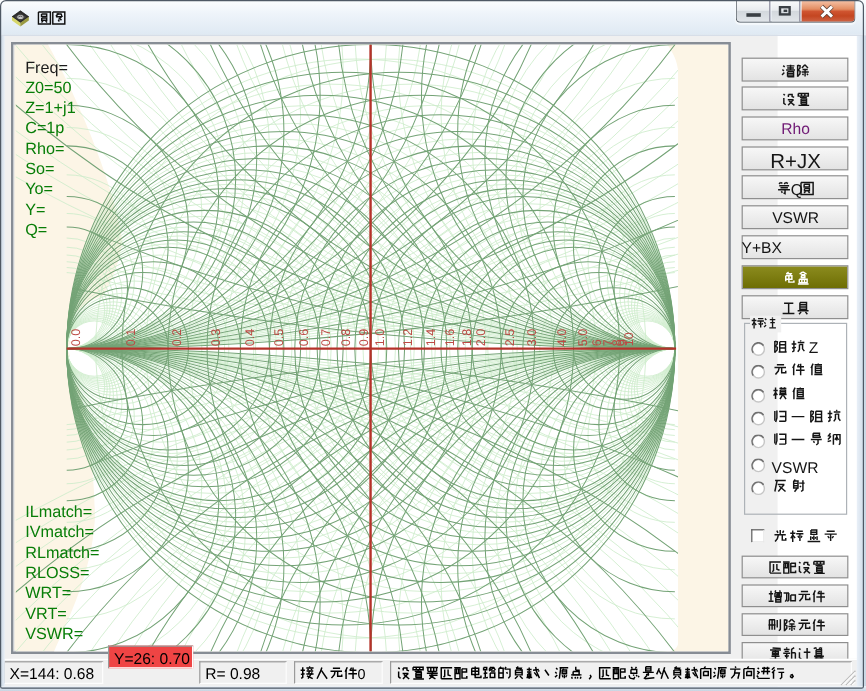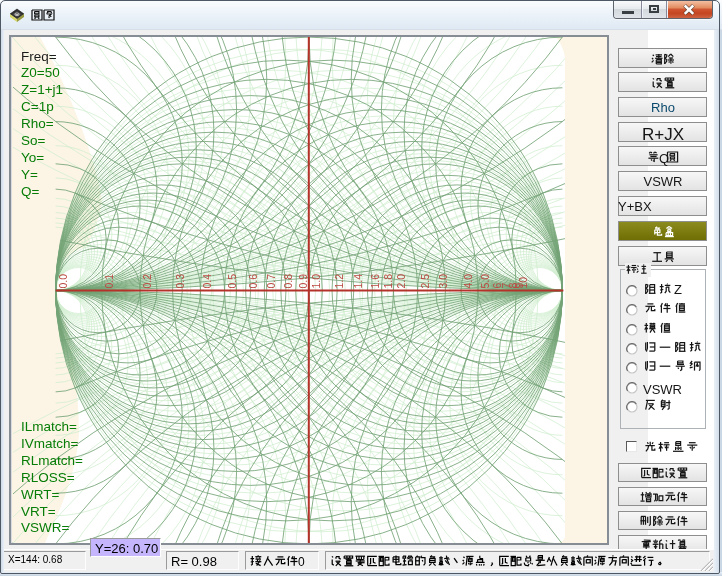--- a/index.html
+++ b/index.html
@@ -465,21 +465,21 @@
       <polyline points="21.7,3.0 21.7,5.1" fill="none" stroke="#151515" stroke-width="1.22"></polyline>
       <polyline points="17.6,6.3 23.4,6.3" fill="none" stroke="#151515" stroke-width="1.22"></polyline>
       <polyline points="20.5,5.1 20.5,6.3" fill="none" stroke="#151515" stroke-width="1.22"></polyline>
       <polyline points="18.6,7.5 23.1,7.5 23.1,11.8 18.6,11.8" fill="none" stroke="#151515" stroke-width="1.22"></polyline>
       <polyline points="18.6,7.5 18.6,11.8" fill="none" stroke="#151515" stroke-width="1.22"></polyline>
       <polyline points="18.6,9.0 23.1,9.0" fill="none" stroke="#151515" stroke-width="1.22"></polyline>
       <polyline points="18.6,10.4 23.1,10.4" fill="none" stroke="#151515" stroke-width="1.22"></polyline>
       <polyline points="16.4,12.8 25.3,12.8" fill="none" stroke="#151515" stroke-width="1.22"></polyline>
     </svg>
     <div style="position:absolute;left:618px;top:97px;width:89px;height:20px;border:1px solid #8e8e8e;background:linear-gradient(#f7f7f7,#e3e3e3)"></div>
-    <div style="position:absolute;left:618px;top:100px;width:90px;text-align:center;font-size:13px;color:#0c4a6e;font-family:'Liberation Sans',sans-serif">Rho</div>
+    <div style="position:absolute;left:618px;top:100px;width:90px;text-align:center;font-size:13px;color:#701a75;font-family:'Liberation Sans',sans-serif">Rho</div>
     <div style="position:absolute;left:618px;top:122px;width:89px;height:20px;border:1px solid #8e8e8e;background:linear-gradient(#f7f7f7,#e3e3e3)"></div>
     <div style="position:absolute;left:618px;top:125px;width:90px;text-align:center;font-size:17px;color:#151515;font-family:'Liberation Sans',sans-serif">R+JX</div>
     <div style="position:absolute;left:618px;top:146px;width:89px;height:20px;border:1px solid #8e8e8e;background:linear-gradient(#f7f7f7,#e3e3e3)"></div>
     <svg width="36" height="17" viewBox="0 0 36 17" style="position:absolute;left:645.0px;top:149px">
       <polyline points="5.4,3.0 4.2,4.4" fill="none" stroke="#151515" stroke-width="1.22"></polyline>
       <polyline points="5.4,3.0 7.0,3.9" fill="none" stroke="#151515" stroke-width="1.22"></polyline>
       <polyline points="9.7,3.0 8.5,4.4" fill="none" stroke="#151515" stroke-width="1.22"></polyline>
       <polyline points="9.7,3.0 11.6,3.9" fill="none" stroke="#151515" stroke-width="1.22"></polyline>
       <polyline points="4.4,5.8 12.6,5.8" fill="none" stroke="#151515" stroke-width="1.22"></polyline>
       <polyline points="5.4,7.5 11.6,7.5" fill="none" stroke="#151515" stroke-width="1.22"></polyline>
@@ -844,23 +844,23 @@
       <polyline points="41.1,3.4 45.6,3.4 45.6,8.0 41.1,8.0 41.1,3.4" fill="none" stroke="#151515" stroke-width="1.22"></polyline>
       <polyline points="41.1,4.8 45.6,4.8" fill="none" stroke="#151515" stroke-width="1.22"></polyline>
       <polyline points="41.1,6.4 45.6,6.4" fill="none" stroke="#151515" stroke-width="1.22"></polyline>
       <polyline points="39.4,8.9 47.6,8.9" fill="none" stroke="#151515" stroke-width="1.22"></polyline>
       <polyline points="39.9,10.4 47.1,10.4" fill="none" stroke="#151515" stroke-width="1.22"></polyline>
       <polyline points="41.8,8.9 41.1,12.0" fill="none" stroke="#151515" stroke-width="1.22"></polyline>
       <polyline points="44.9,8.9 45.6,12.0" fill="none" stroke="#151515" stroke-width="1.22"></polyline>
     </svg>
 <div style="position:absolute;left:2px;top:549px;width:718px;height:23px;background:#f0f0f0;border-top:1px solid #fff"></div>
     <div style="position:absolute;left:3px;top:551px;width:83px;height:19px;border:1px solid;border-color:#9a9a9a #fdfdfd #fdfdfd #9a9a9a;background:#f0f0f0">
-      <div style="font-size:10px;color:#000;font-family:'Liberation Sans',sans-serif;padding:2px 0 0 4px;white-space:nowrap">X=144: 0.68</div>
+      <div style="font-size:13px;color:#000;font-family:'Liberation Sans',sans-serif;padding:2px 0 0 4px;white-space:nowrap">X=144: 0.68</div>
     </div>
-    <div style="position:absolute;left:90px;top:538px;width:71px;height:19px;border:1px solid;border-color:#9a9a9a #fdfdfd #fdfdfd #9a9a9a;background:#c4b5fd">
+    <div style="position:absolute;left:90px;top:538px;width:71px;height:19px;border:1px solid;border-color:#9a9a9a #fdfdfd #fdfdfd #9a9a9a;background:#ef4444">
       <div style="font-size:13px;color:#000;font-family:'Liberation Sans',sans-serif;padding:2px 0 0 4px;white-space:nowrap">Y=26: 0.70</div>
     </div>
     <div style="position:absolute;left:166px;top:551px;width:73px;height:19px;border:1px solid;border-color:#9a9a9a #fdfdfd #fdfdfd #9a9a9a;background:#f0f0f0">
       <div style="font-size:13px;color:#000;font-family:'Liberation Sans',sans-serif;padding:2px 0 0 4px;white-space:nowrap">R= 0.98</div>
     </div>
     <div style="position:absolute;left:245px;top:551px;width:74px;height:19px;border:1px solid;border-color:#9a9a9a #fdfdfd #fdfdfd #9a9a9a;background:#f0f0f0">
       <svg width="68" height="15" viewBox="0 0 68 15" style="position:absolute;left:4px;top:3px">
         <polyline points="0.5,3.6 4.1,3.6" fill="none" stroke="#000" stroke-width="1.22"></polyline>
         <polyline points="2.3,1.0 2.3,9.4 1.0,10.3" fill="none" stroke="#000" stroke-width="1.22"></polyline>
         <polyline points="0.7,7.0 3.8,6.5" fill="none" stroke="#000" stroke-width="1.22"></polyline>

